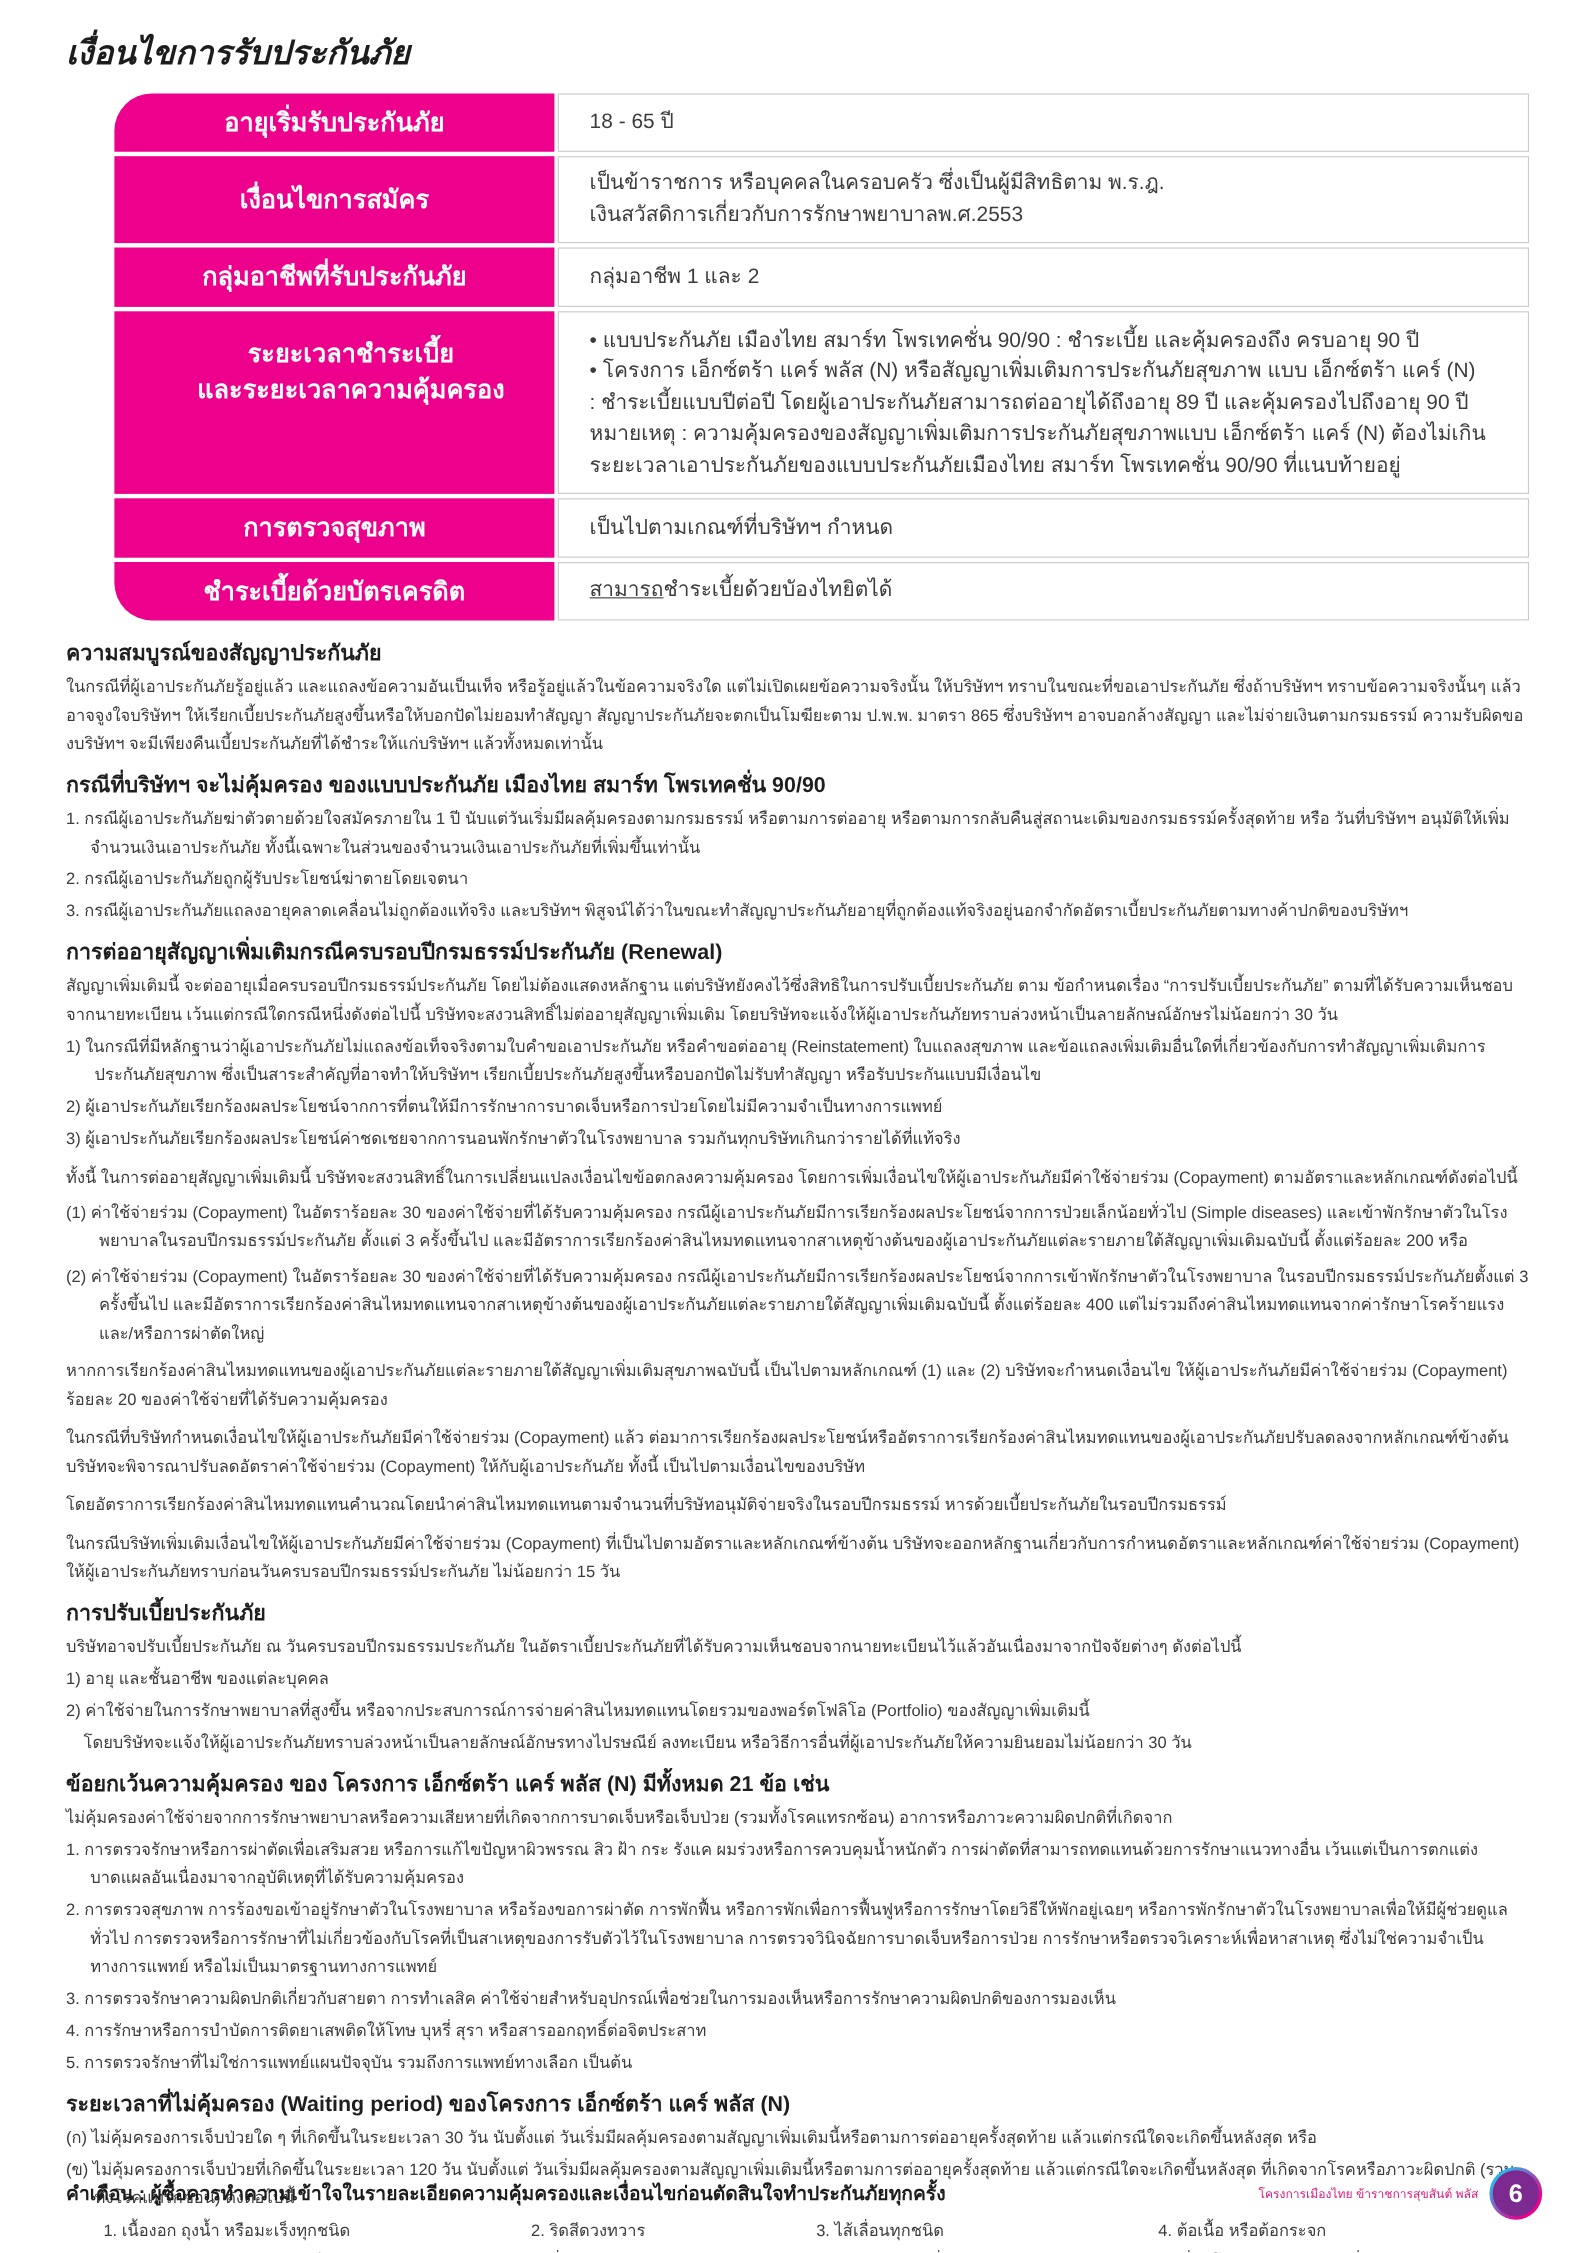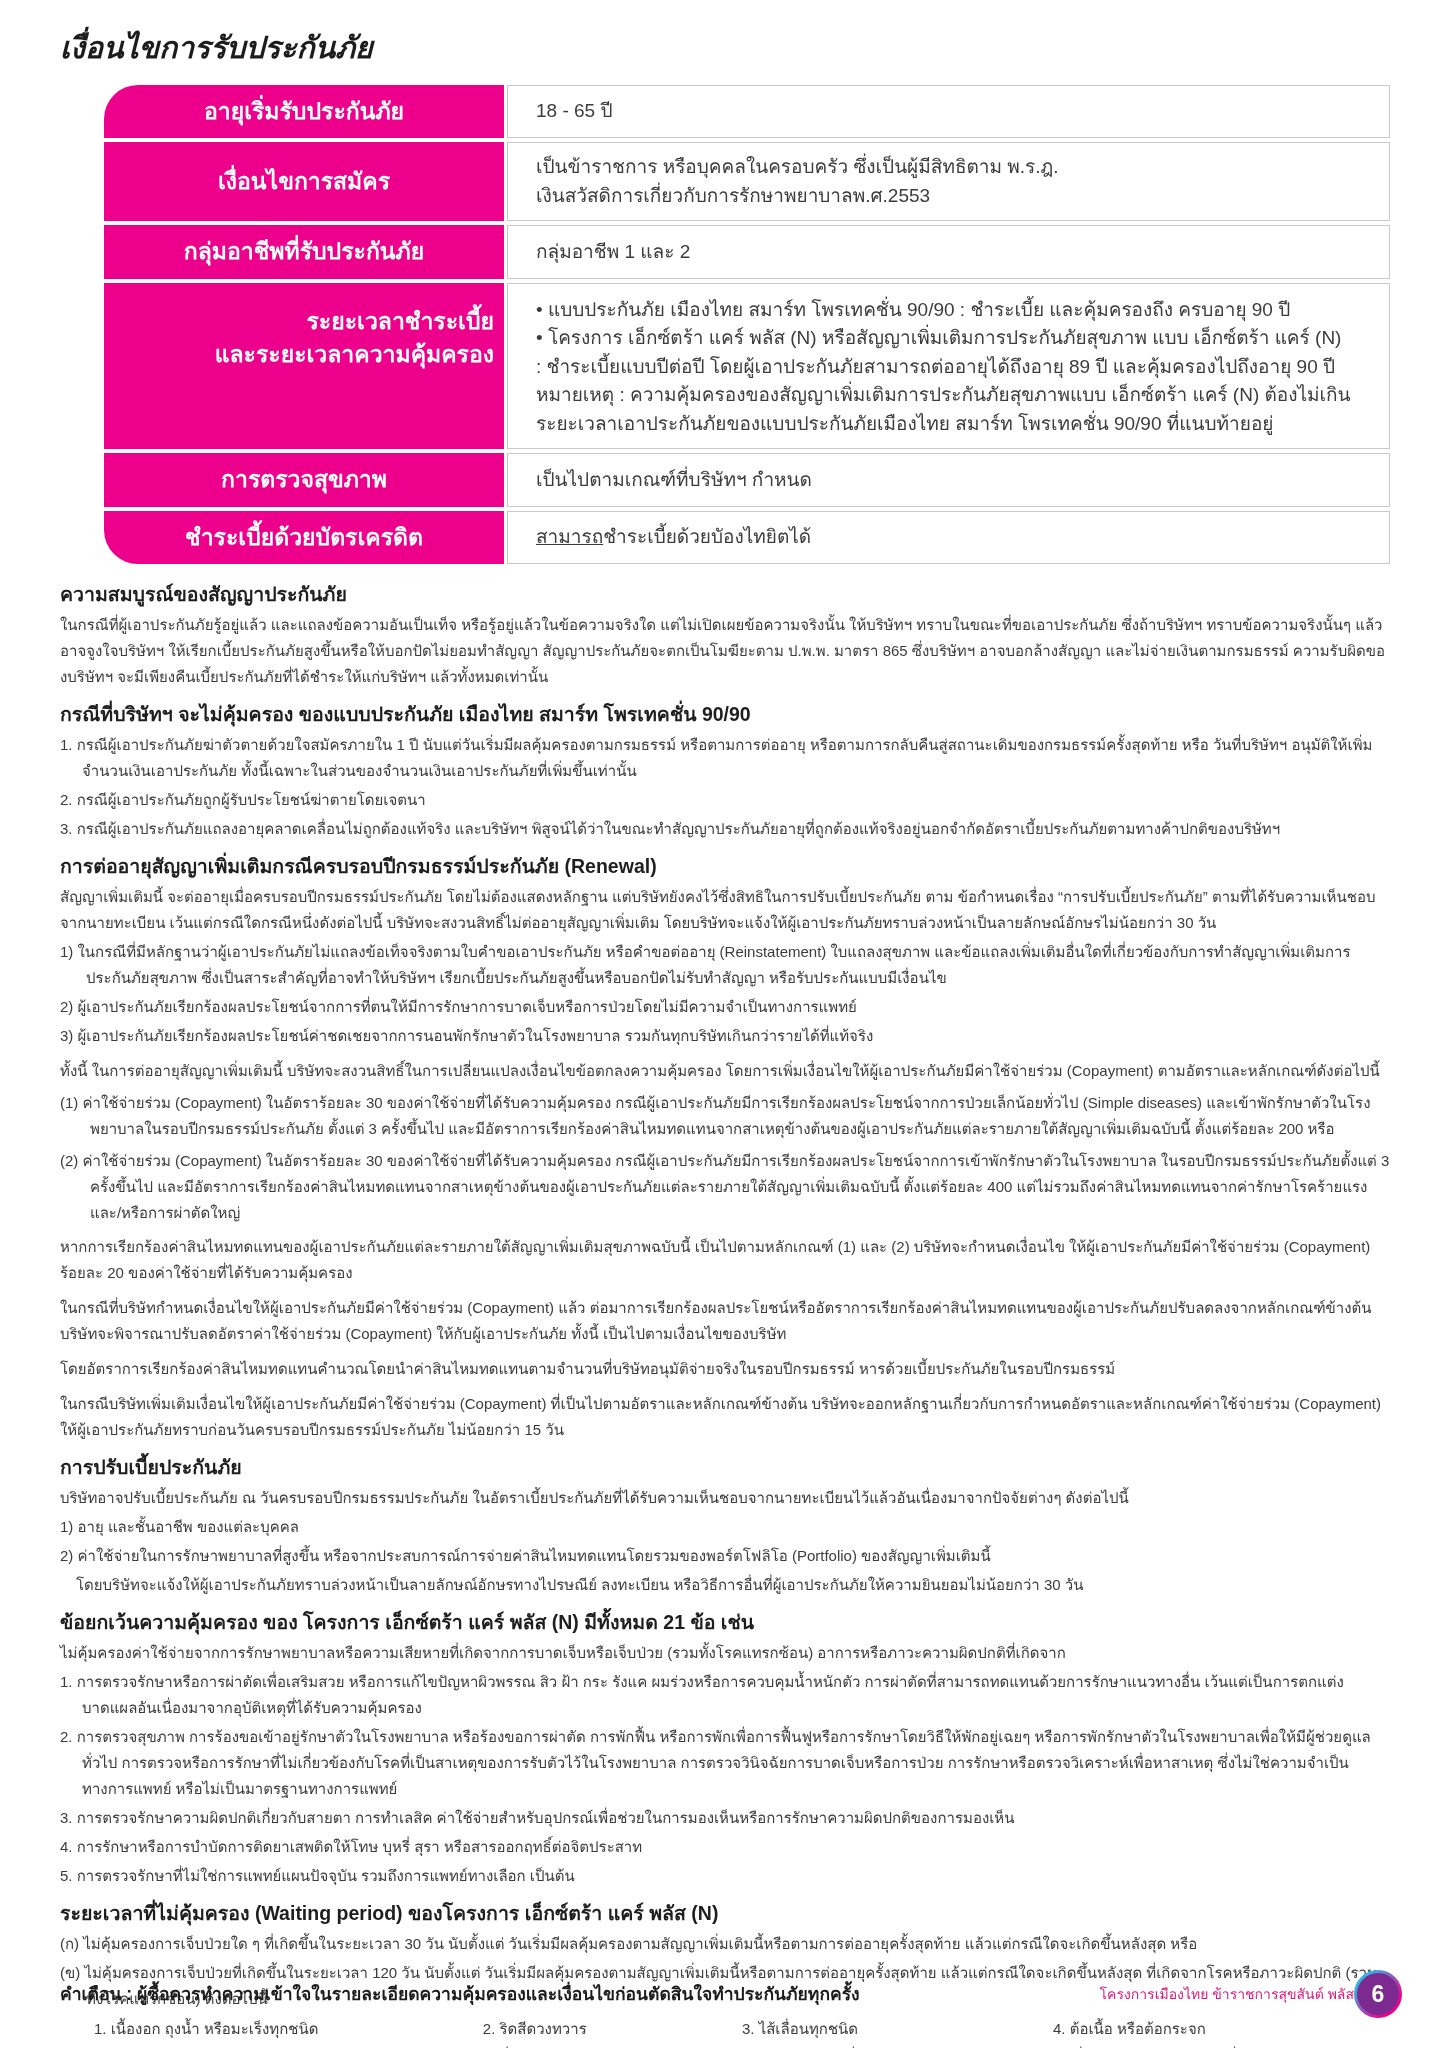--- a/index.html
+++ b/index.html
@@ -10,42 +10,42 @@
   .title { font-size:30px; font-weight:bold; color:#1c1c1c; margin-bottom:14px;font-style:italic; }
 
   
   .ctable { width:1330px; margin-bottom:16px;padding-left:44px; }
   .trow { display:flex; align-items:stretch; margin-bottom:4px; }
   .tlabel { width:400px; flex:0 0 400px; background:#ec008c; color:#ffffff; font-weight:bold;
             font-size:23px; display:flex; flex-direction:column; justify-content:center; align-items:center;
             text-align:center; padding:10px 18px; margin-right:3px; line-height:1.45; }
   .trow.first .tlabel { border-top-left-radius:34px; }
   .trow.last  .tlabel { border-bottom-left-radius:34px; }
-  .tlabel.top-left { justify-content:flex-start; align-items:flex-end; text-align:left; padding:22px 10px 10px 40px;font-family:Liberation Serif, serif; }
+  .tlabel.top-left { justify-content:flex-start; align-items:center; text-align:left; padding:22px 10px 10px 40px;font-family:Liberation Serif, serif; }
   .tvalue { flex:1; border:1px solid #c9c9c9; background:#fff; font-size:19px; color:#3c3c3c;
             display:flex; flex-direction:column; justify-content:center; padding:10px 16px 10px 28px; line-height:1.5; }
   .tvalue.top { justify-content:flex-start; padding-top:12px; }
   .uline { text-decoration:underline; }
 
   
   .sec-h { font-size:19.5px; font-weight:bold; color:#1e1e1e; margin:10px 0 3px 0; line-height:1.5; }
   .para { font-size:15px; line-height:1.73; margin:3px 0; }
   .hang22 { padding-left:22px; text-indent:-22px; }
   .hang26 { padding-left:26px; text-indent:-26px; }
   .hang30 { padding-left:30px; text-indent:-30px; margin:6px 0; }
   .gap { margin-top:9px; }
   .indent16 { padding-left:16px; }
 
   .grid8 { display:grid; grid-template-columns:30% 20% 24% 26%; padding-left:34px; font-size:15px; line-height:1.9; }
 
   
   .footer { position:absolute; left:60px; right:46px; bottom:30px; display:flex; justify-content:space-between; align-items:center; }
   .warn { font-size:17.5px; font-weight:bold; color:#1c1c1c; }
   .brand-wrap { display:flex; align-items:center; }
-  .brand { font-size:14px; color:#d81b7f; }
+  .brand { font-size:11px; color:#d81b7f; margin-right:10px; }
   .badge-outer { width:48px; height:48px; border-radius:50%; background:linear-gradient(135deg,#2eb5e8 18%,#ec008c 78%);
                  display:flex; align-items:center; justify-content:center; }
   .badge-inner { width:42px; height:42px; border-radius:50%; background:#7d2a90; color:#fff; font-size:23px; font-weight:bold;
                  display:flex; align-items:center; justify-content:center; }
 </style>
 </head>
 <body>
 
 <div class="page">
 

